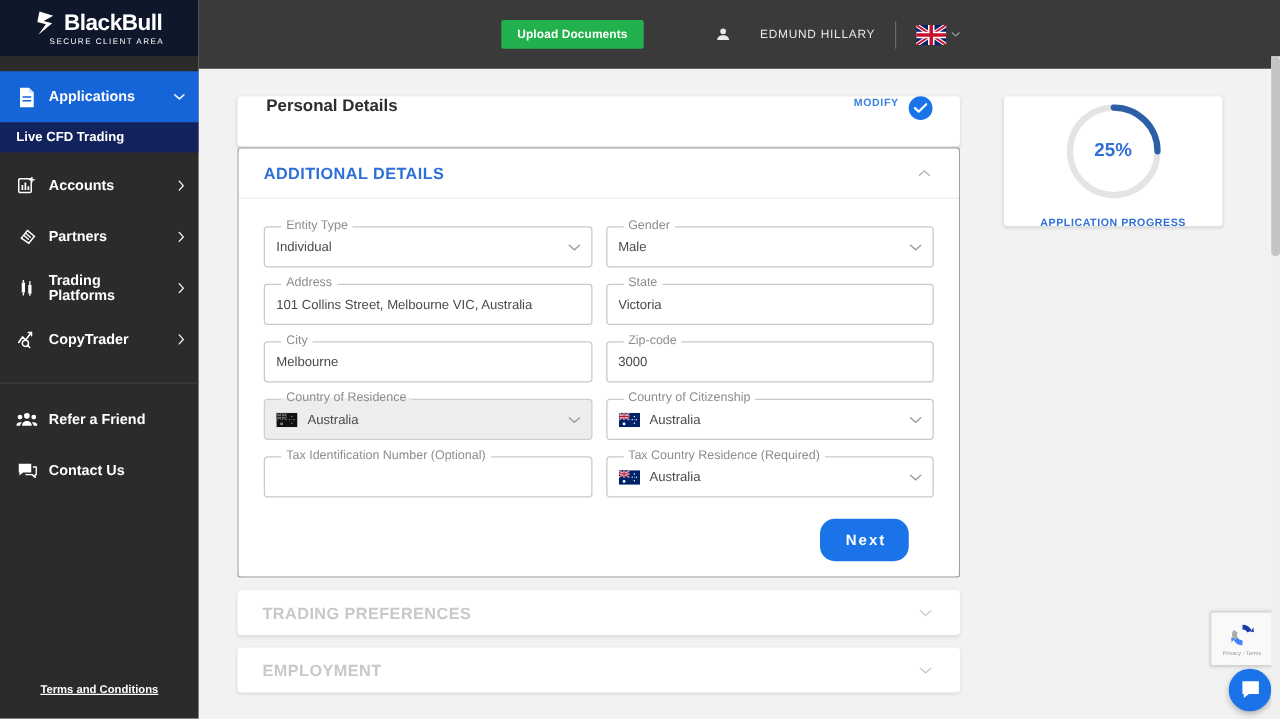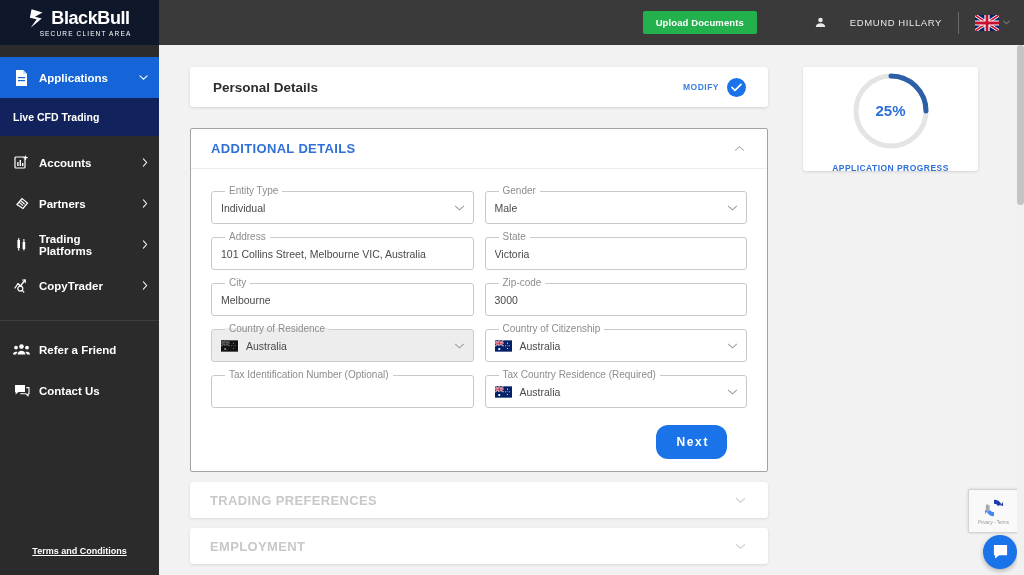--- a/index.html
+++ b/index.html
@@ -34,36 +34,36 @@
     display: flex; align-items: center; height: 41px;
     padding: 0 11px 0 13px; color: #fff; font-size: 11.5px; font-weight: bold;
     cursor: pointer; gap: 9px;
   }
   .nav-item.active { background: #1565d8; }
   .nav-item .ni-label { flex: 1; }
   .nav-icon { width: 17px; height: 17px; display: flex; align-items: center; justify-content: center; }
   .nav-icon svg { display: block; }
   .chev { width: 9px; height: 9px; opacity: .95; }
   .subnav {
-    background: #12225c; height: 38px; display: flex; align-items: center;
+    background: #12225c; height: 24px; display: flex; align-items: center;
     padding-left: 13px; color: #fff; font-size: 10.5px; font-weight: bold;
     cursor: pointer;
   }
   .nav-divider { height: 1px; background: #3e3e3e; margin: 14px 0 8px 0; }
   .terms {
     position: absolute; bottom: 19px; left: 0; width: 100%;
     text-align: center; color: #fff; font-size: 9px; font-weight: bold;
     text-decoration: underline; cursor: pointer;
   }
 
   
   #main { flex: 1; height: 575px; position: relative; background: #f2f2f2; }
   #topbar {
-    height: 45px; background: #3a3a3a; display: flex; align-items: center;
-    justify-content: flex-end; padding-right: 14px; gap: 0px;
+    height: 55px; background: #3a3a3a; display: flex; align-items: center;
+    justify-content: center; padding-right: 14px; gap: 0px;
   }
   .upload-btn {
     background: #22b14c; color: #fff; font-size: 9.5px; font-weight: bold;
     padding: 6px 13px; border: none; border-radius: 2px; cursor: pointer;
     letter-spacing: .1px;
   }
   .user-chip {
     display: flex; align-items: center; gap: 24px; color: #e8e8e8;
     font-size: 9.5px; letter-spacing: .6px; margin-left: 58px; cursor: pointer;
   }
@@ -73,22 +73,22 @@
 
   
   #content { padding: 22px 0 0 31px; display: flex; gap: 35px; }
   .left-col { width: 578px; }
 
   .card {
     background: #fff; border-radius: 3px;
     box-shadow: 0 1px 3px rgba(0,0,0,.13);
   }
   .personal-card {
-    height: 40px; display: flex; align-items: center;
-    padding: 0 22px 0 23px; margin-bottom: 21px;
+    height: 40px; display: flex; align-items: flex-start;
+    padding: 0 22px 0 23px; margin-bottom: 1px;
   }
   .personal-title { font-size: 13.5px; font-weight: bold; color: #2d2d2d; flex: 1; }
   .modify-link {
     color: #3c7fe0; font-size: 8.5px; font-weight: bold; letter-spacing: .5px;
     margin-right: 8px; cursor: pointer;
   }
   .check-badge {
     width: 19px; height: 19px; border-radius: 50%; background: #1a73e8;
     display: flex; align-items: center; justify-content: center; cursor: pointer;
   }

